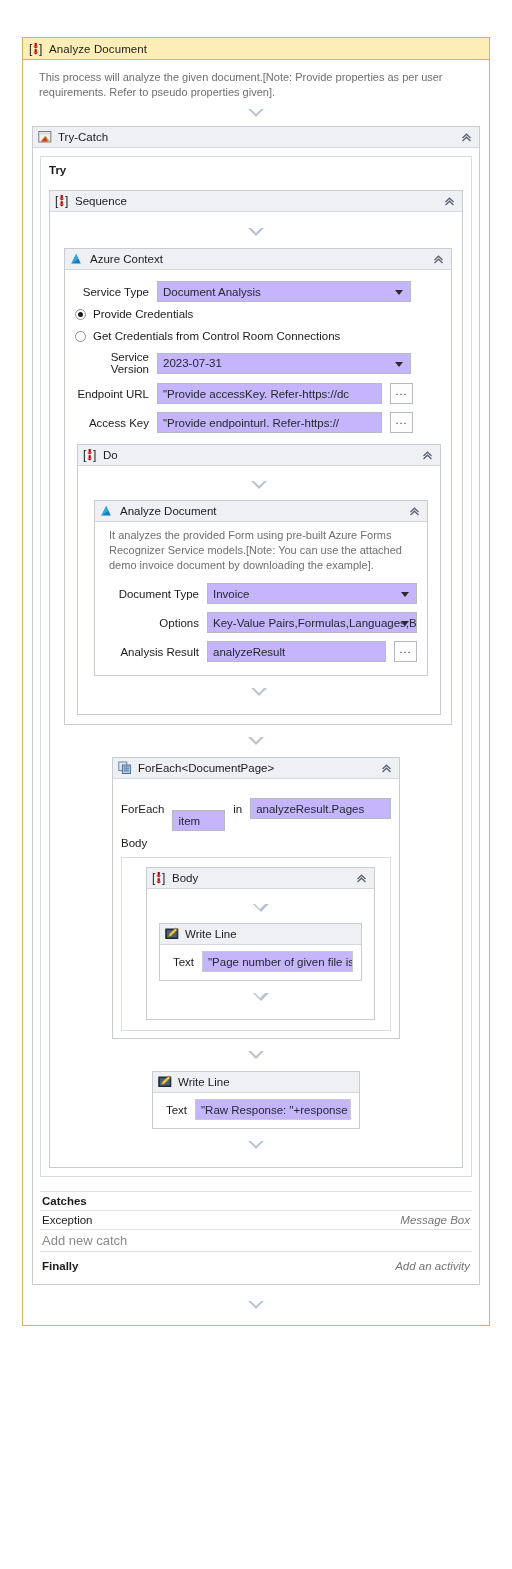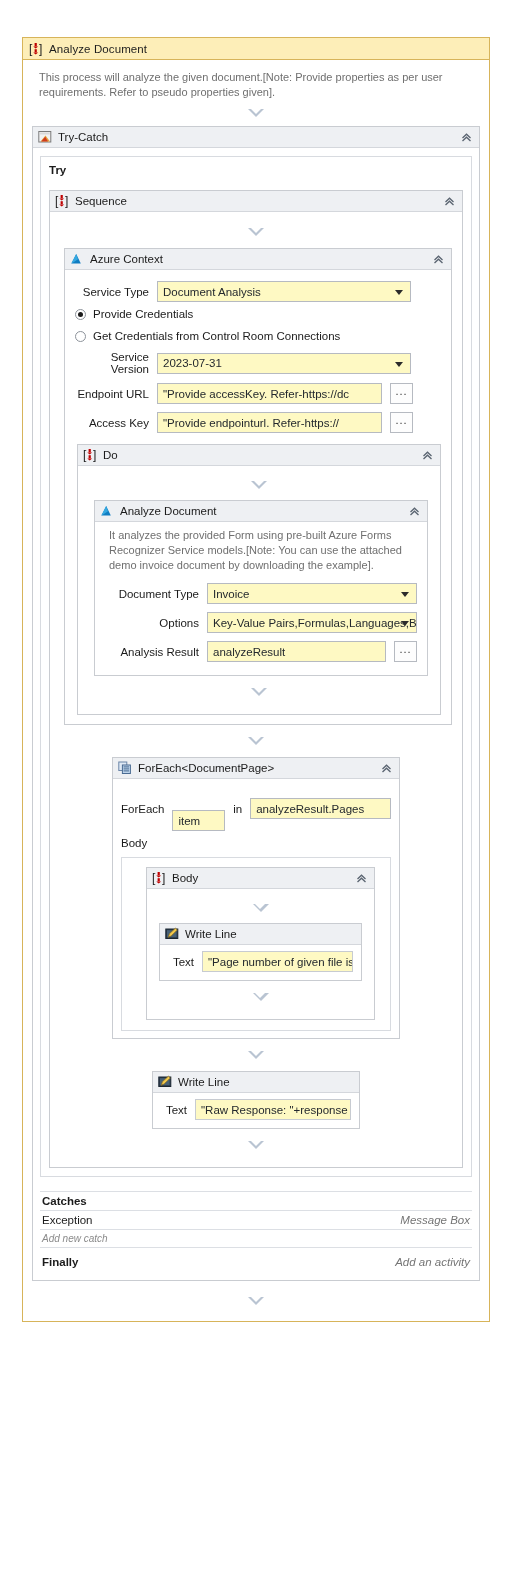--- a/index.html
+++ b/index.html
@@ -118,39 +118,39 @@
   .catches-row {
     display: flex; align-items: center; justify-content: space-between;
     padding: 3px 2px;
     font-size: 11.5px;
     color: #1b1b1b;
   }
   .catches-row .muted {
     color: #757575; font-style: italic;
   }
   .row-italic-grey {
-    font-size: 10px; font-style: italic; color: #8a8a8a;
+    font-size: 13px; color: #8a8a8a;
     padding: 3px 2px;
   }
   .bold { font-weight: bold; }
 
   
   .frow {
     display: flex; align-items: center;
     gap: 8px;
     padding: 4px 0;
   }
   .flabel {
     font-size: 11.5px; color: #1b1b1b;
     text-align: right;
     flex: none;
   }
   .field {
     border: 1px solid #b6bac1;
-    background: #fef9c3;
+    background: #c4b5fd;
     height: 21px;
     display: flex; align-items: center;
     padding: 0 5px;
     font-size: 11.5px;
     color: #24292e;
     overflow: hidden;
     white-space: nowrap;
   }
   .field.combo { padding-right: 20px; position: relative; }
   .field.combo::after {

